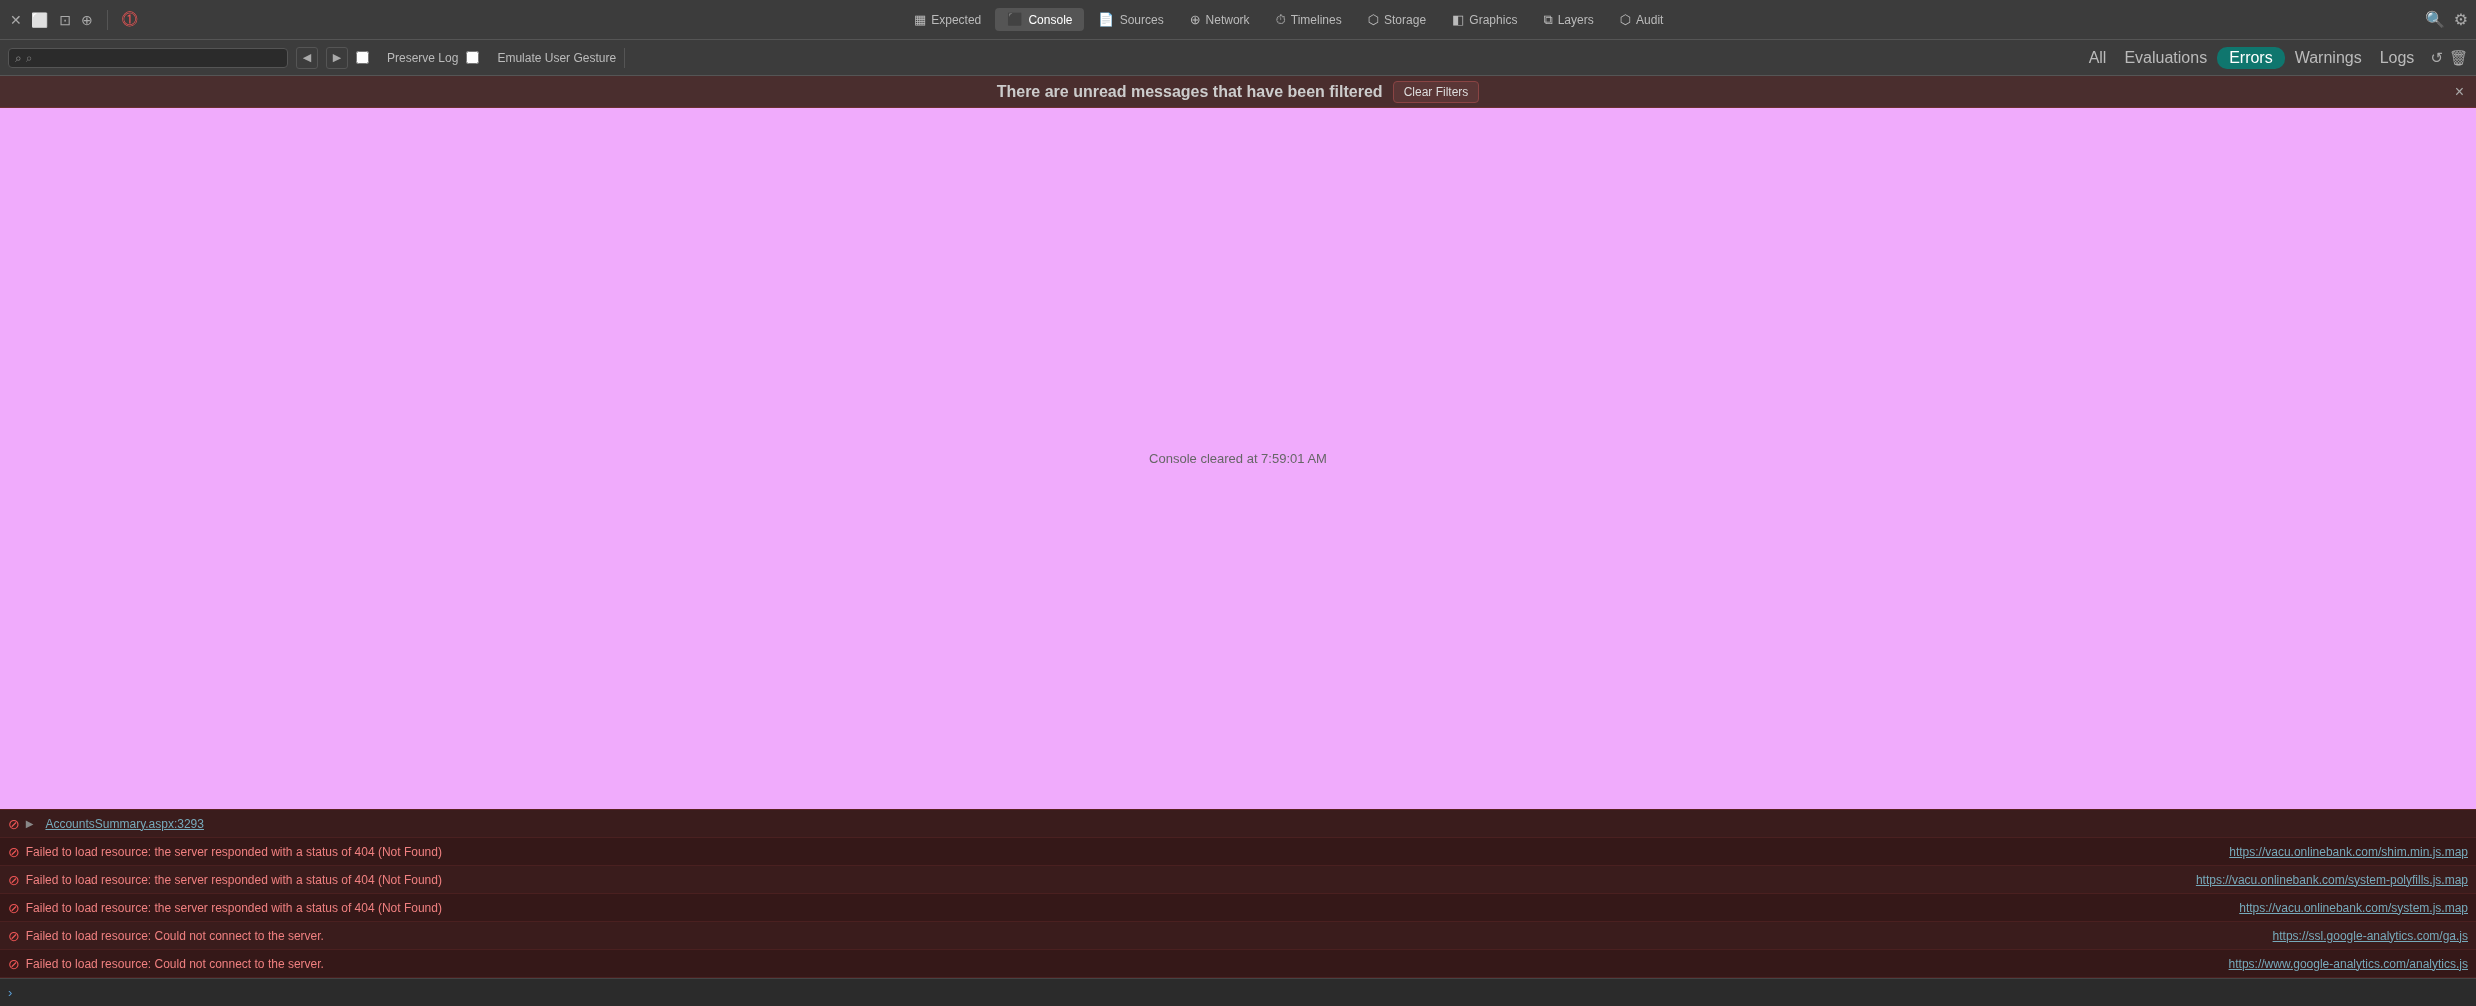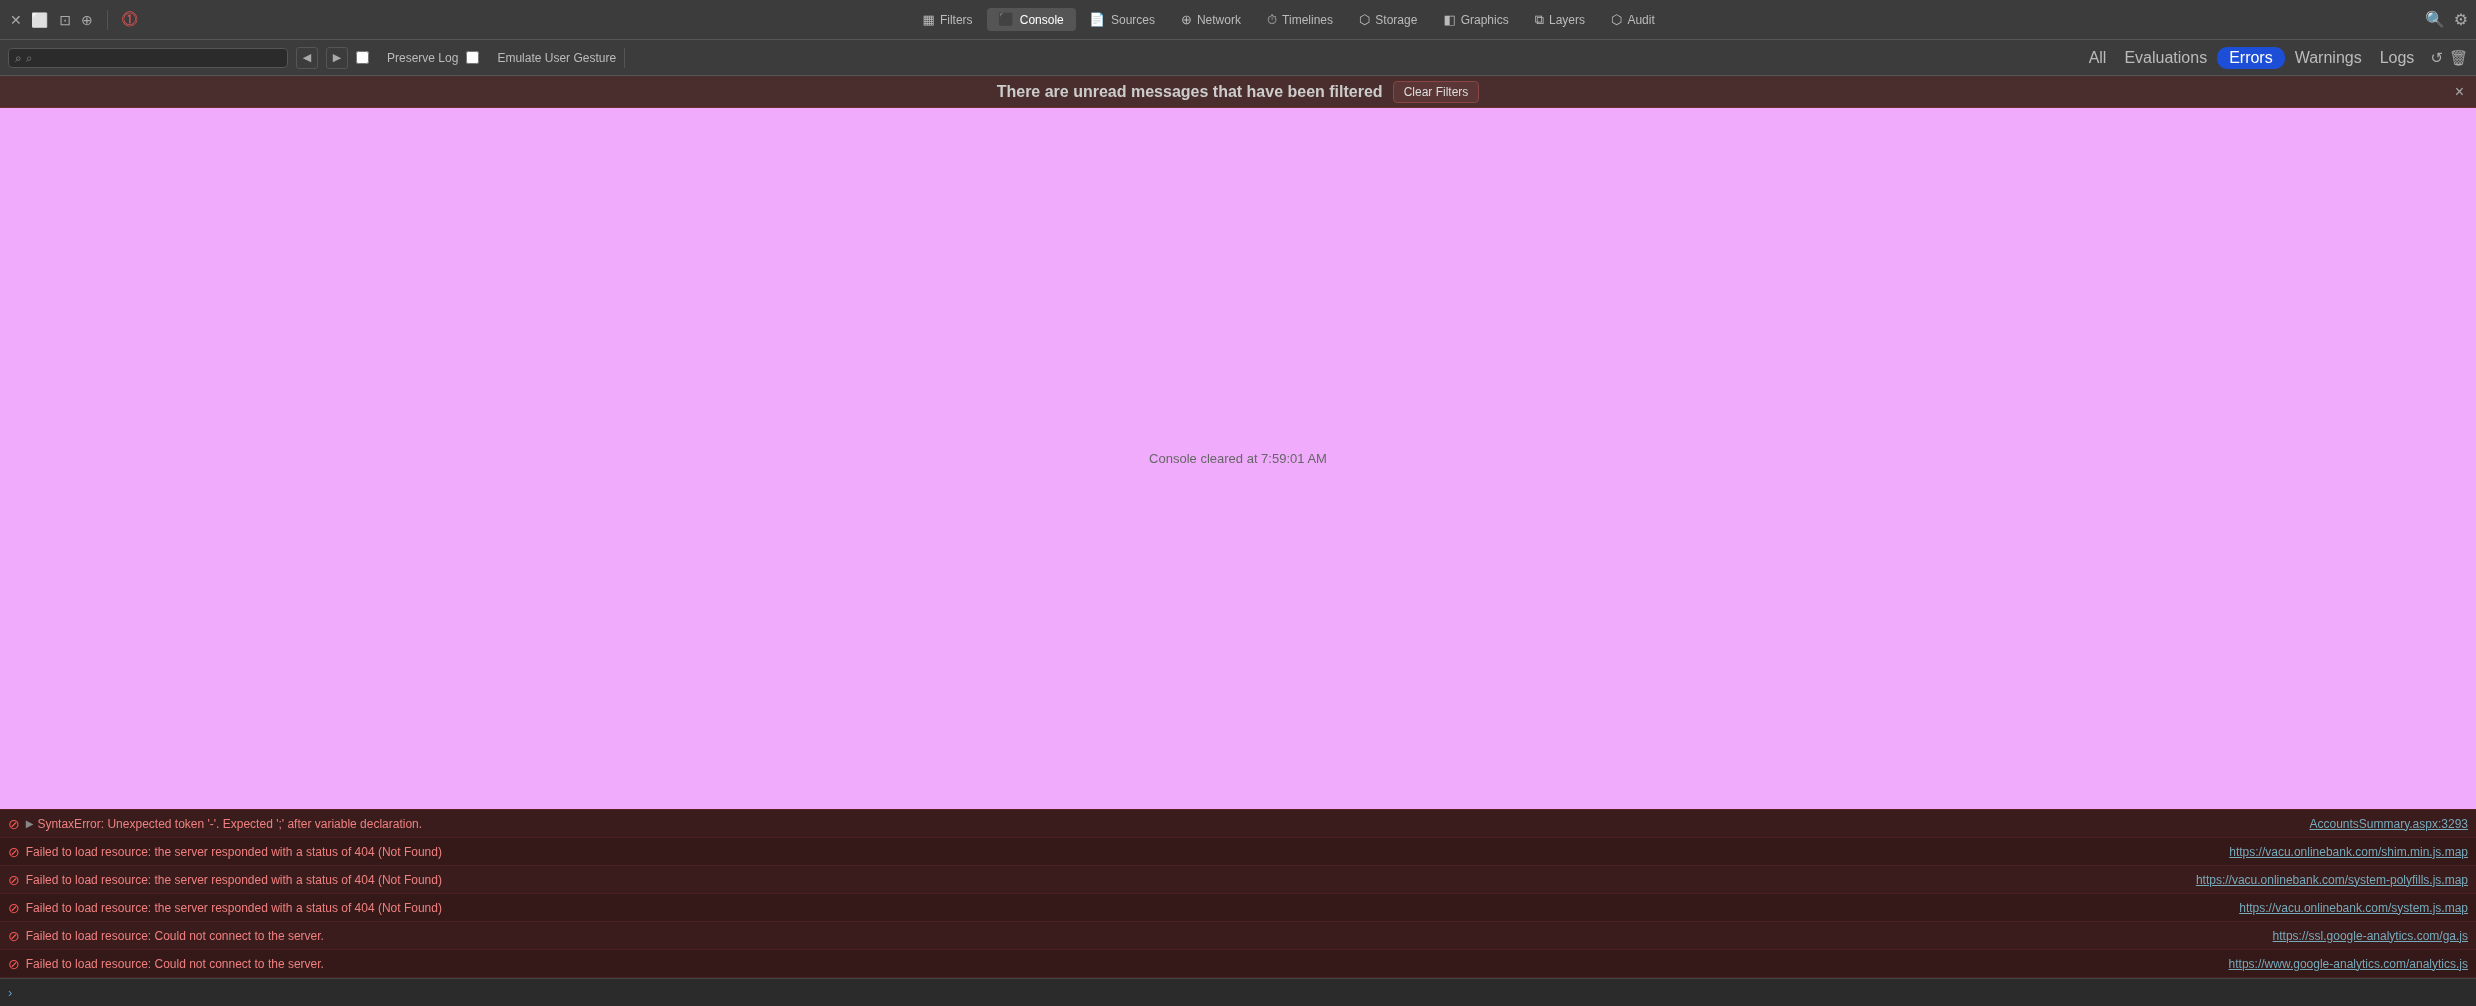--- a/index.html
+++ b/index.html
@@ -143,21 +143,21 @@
     .filter-btn {
       padding: 2px 8px;
       background: transparent;
       border: none;
       color: #bbb;
       cursor: pointer;
       font-size: 16px;
       border-radius: 3px;
     }
     .filter-btn.active {
-      background: #1d4ed8;
+      background: #0f766e;
       color: #fff;
       border-radius: 10px;
       padding: 2px 12px;
     }
     .toolbar-right-icons {
       display: flex;
       align-items: center;
       gap: 6px;
     }
     .toolbar-right-icon {
@@ -291,21 +291,21 @@
     <span class="nav-icon">⬜</span>
     <span class="nav-icon">⊡</span>
     <span class="nav-icon">⊕</span>
     <span class="separator"></span>
     <span class="nav-icon red-dot">⓵</span>
   </div>
 
   <div class="nav-tabs">
     <div class="nav-tab">
       <span class="nav-tab-icon">▦</span>
-      <span>Filters</span>
+      <span>Expected</span>
     </div>
     <div class="nav-tab active">
       <span class="nav-tab-icon">⬛</span>
       <span>Console</span>
     </div>
     <div class="nav-tab">
       <span class="nav-tab-icon">📄</span>
       <span>Sources</span>
     </div>
     <div class="nav-tab">
@@ -382,21 +382,20 @@
 
 <div class="console-area">
   <div class="console-empty">
     <span class="console-cleared">Console cleared at 7:59:01 AM</span>
   </div>
 
   <div class="error-rows" id="error-rows-container">
   <div class="error-row">
         <span class="error-icon">⊘</span>
         <span class="expand-arrow">▶</span>
-        <span class="error-msg">SyntaxError: Unexpected token '-'. Expected ';' after variable declaration.</span>
         <span class="error-source">AccountsSummary.aspx:3293</span>
       </div>
       <div class="error-row">
         <span class="error-icon">⊘</span>
         <span class="error-msg">Failed to load resource: the server responded with a status of 404 (Not Found)</span>
         <span class="error-source">https://vacu.onlinebank.com/shim.min.js.map</span>
       </div>
       <div class="error-row">
         <span class="error-icon">⊘</span>
         <span class="error-msg">Failed to load resource: the server responded with a status of 404 (Not Found)</span>

